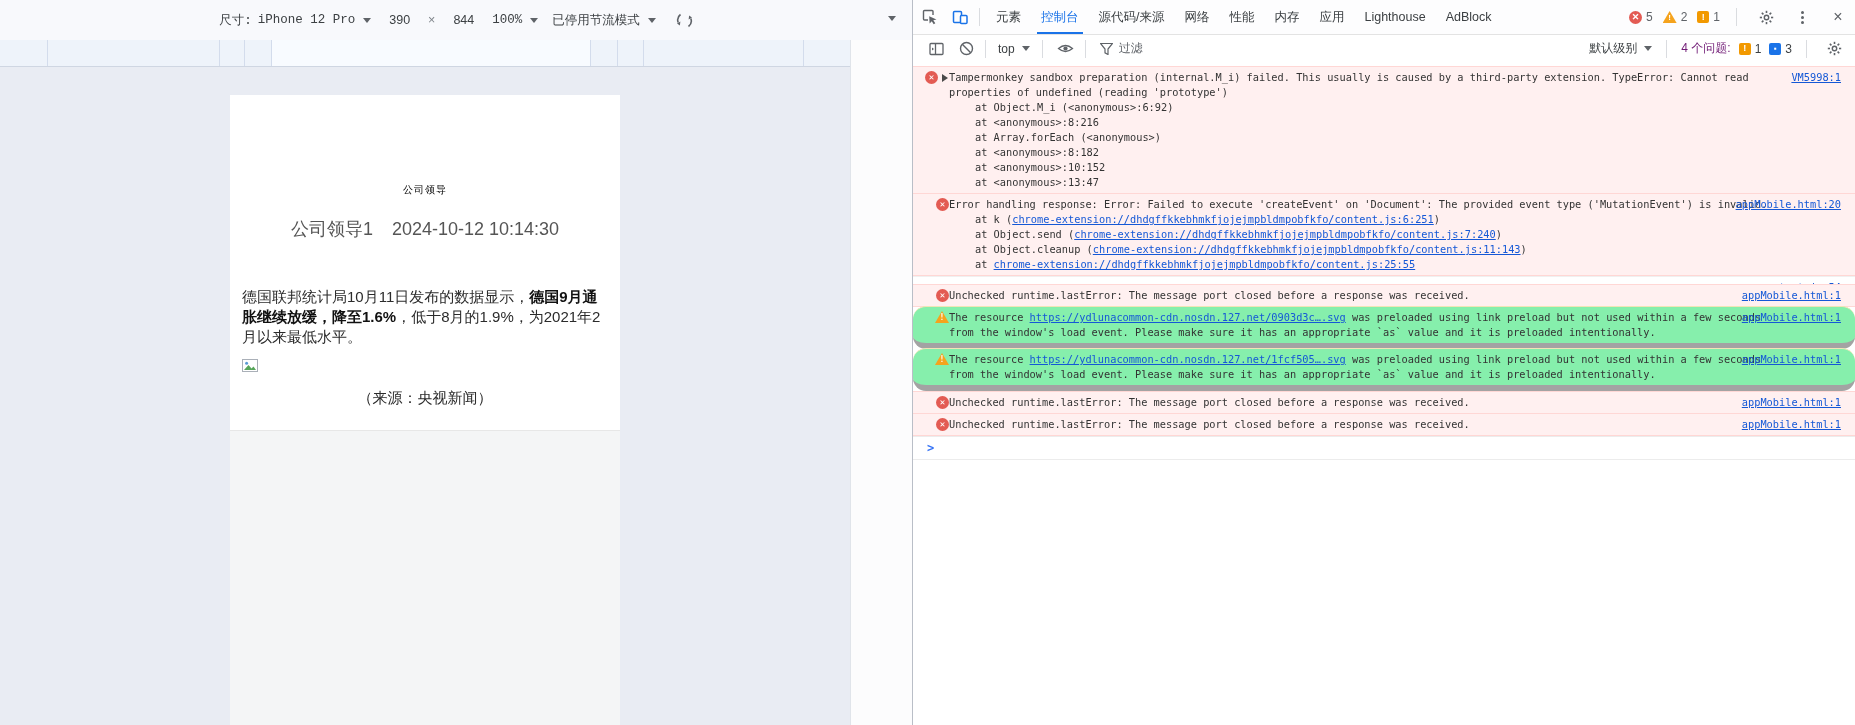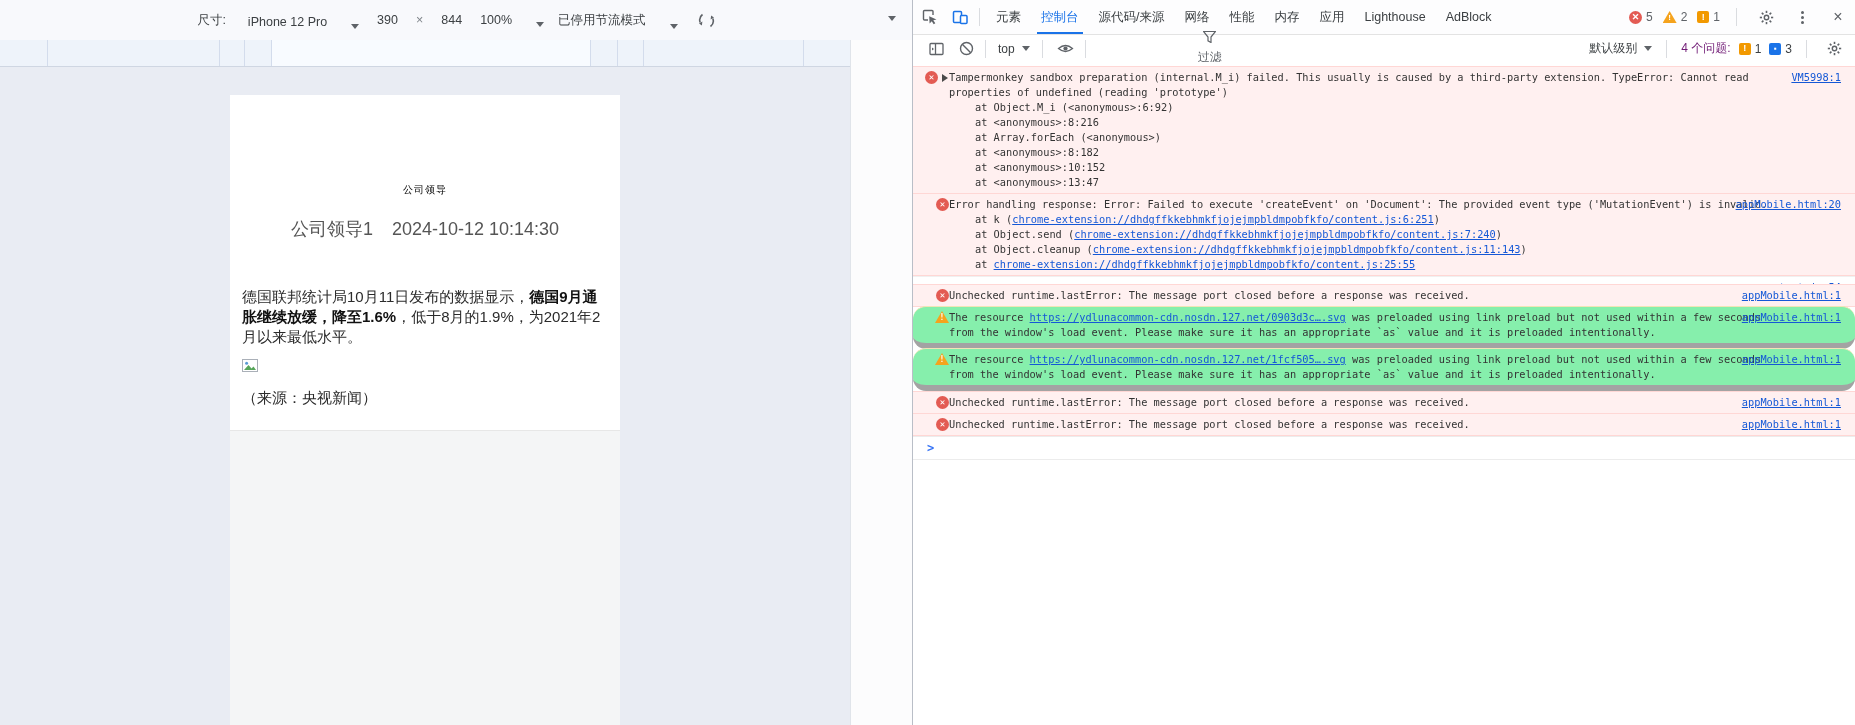--- a/index.html
+++ b/index.html
@@ -4,21 +4,21 @@
 <style>
   html,body{margin:0;padding:0;width:1855px;height:725px;overflow:hidden;
     font-family:"Liberation Sans",sans-serif;background:#fff;}
   .root{position:relative;width:1855px;height:725px;}
 
   
   .left-pane{position:absolute;left:0;top:0;width:912px;height:725px;background:#e9ecf3;}
   .dev-toolbar{position:absolute;left:0;top:0;width:912px;height:40px;background:#f8f9fc;
     border-bottom:1px solid #dde2ec;display:flex;align-items:center;justify-content:center;
     gap:14px;font-size:12.5px;color:#3c4043;}
-  .dev-toolbar .grp{display:flex;align-items:flex-end;gap:22px;cursor:default;}
+  .dev-toolbar .grp{display:flex;align-items:center;gap:6px;cursor:default;font-family:Liberation Mono, monospace;}
   .num{color:#3c4043;padding:1px 4px;}
   .caret-down{display:inline-block;width:0;height:0;border-left:4px solid transparent;
     border-right:4px solid transparent;border-top:5px solid #5f6368;margin-left:2px;}
   .rotate-icon{margin-left:6px;}
   .dev-more{position:absolute;right:16px;top:16px;}
 
   .mq-bar{position:absolute;left:0;top:40px;width:850px;height:26px;background:#eef3fa;
     border-bottom:1px solid #cfd6e2;}
   .mq-seg-center{position:absolute;left:271px;top:0;bottom:0;width:319px;background:#f8fbff;}
   .mq-line{position:absolute;top:0;bottom:0;width:1px;background:#d3dcec;}
@@ -28,21 +28,21 @@
   
   .phone-page{position:absolute;left:230px;top:95px;width:390px;bottom:0;background:#f4f5f6;}
   .article-card{background:#fff;border-bottom:1px solid #e7e7e7;padding:88px 12px 22px 12px;}
   .a-title{font-size:10px;color:#000000;text-align:center;letter-spacing:1px;}
   .a-meta{margin-top:20px;font-size:18px;color:#555;text-align:center;}
   .a-meta .a-author{margin-right:14px;}
   .a-body{margin-top:46px;font-size:15px;line-height:20px;color:#2b2b2b;}
   .a-body b{color:#111;}
   .a-img{margin:12px 0 14px 0;height:16px;}
   .a-p2{font-size:15px;line-height:20px;color:#2b2b2b;}
-  .a-p3{margin-top:2px;font-size:15px;color:#2b2b2b;}
+  .a-p3{margin-top:2px;font-size:15px;color:#2b2b2b;text-align:center;}
 
   
   .devtools{position:absolute;left:912px;top:0;width:943px;height:725px;background:#fff;
     border-left:1px solid #b9bec7;box-sizing:border-box;}
   .dt-tabbar{height:34px;display:flex;align-items:center;border-bottom:1px solid #e3e3e3;
     background:#fdfdfe;font-size:12.5px;color:#3c4043;}
   .dt-icon-btn{width:26px;height:26px;display:flex;align-items:center;justify-content:center;
     margin-left:4px;cursor:pointer;flex:0 0 auto;}
   .v-div{width:1px;height:18px;background:#dadce0;margin:0 6px;flex:0 0 auto;}
   .tabs{display:flex;align-items:stretch;height:34px;}
@@ -61,21 +61,21 @@
     color:#fff;font-size:9px;font-weight:bold;align-items:center;justify-content:center;line-height:1;}
   .blue-bubble{display:inline-flex;width:12px;height:12px;border-radius:2px;background:#1a73e8;
     color:#fff;font-size:8px;align-items:center;justify-content:center;line-height:1;}
   .kebab{display:flex;flex-direction:column;gap:2px;}
   .kebab i{width:3px;height:3px;border-radius:50%;background:#5f6368;}
   .close-x{font-size:16px;color:#5f6368;line-height:1;}
 
   .dt-toolbar{height:27px;display:flex;align-items:center;border-bottom:1px solid #e8e8e8;
     font-size:12px;color:#3c4043;background:#fff;padding-left:6px;}
   .ctx-sel{display:flex;align-items:center;gap:5px;padding:0 6px;cursor:pointer;}
-  .filter-box{display:flex;align-items:center;gap:6px;color:#5f6368;margin-left:8px;min-width:220px;cursor:text;flex-direction:column;}
+  .filter-box{display:flex;align-items:center;gap:6px;color:#5f6368;margin-left:8px;min-width:220px;cursor:text;}
   .dt-toolbar-right{margin-left:auto;display:flex;align-items:center;gap:8px;padding-right:8px;}
   .lvl-sel{display:flex;align-items:center;gap:5px;cursor:pointer;}
   .issues-lbl{color:#701a75;}
 
   
   .console{position:absolute;left:0;top:62px;right:0;bottom:0;overflow:hidden;background:#fff;
     font-family:"DejaVu Sans Mono",monospace;font-size:10.3px;line-height:15px;color:#333;padding-top:4px;}
   .crow{position:relative;display:flex;align-items:flex-start;padding:3px 85px 3px 0;}
   .crow.error{background:#fff0f0;border-top:1px solid #ffd7d5;}
   .crow.error.last-err{border-bottom:1px solid #ffd7d5;}

